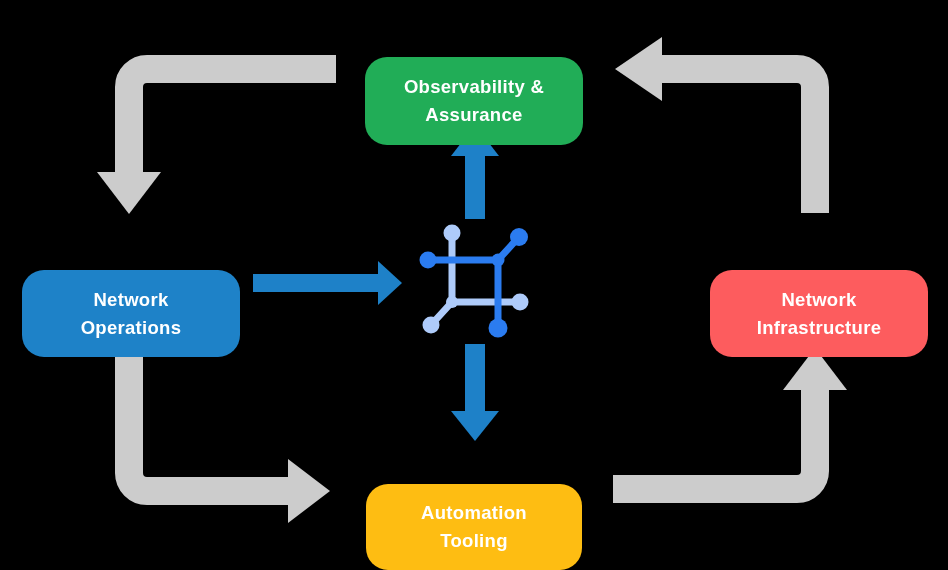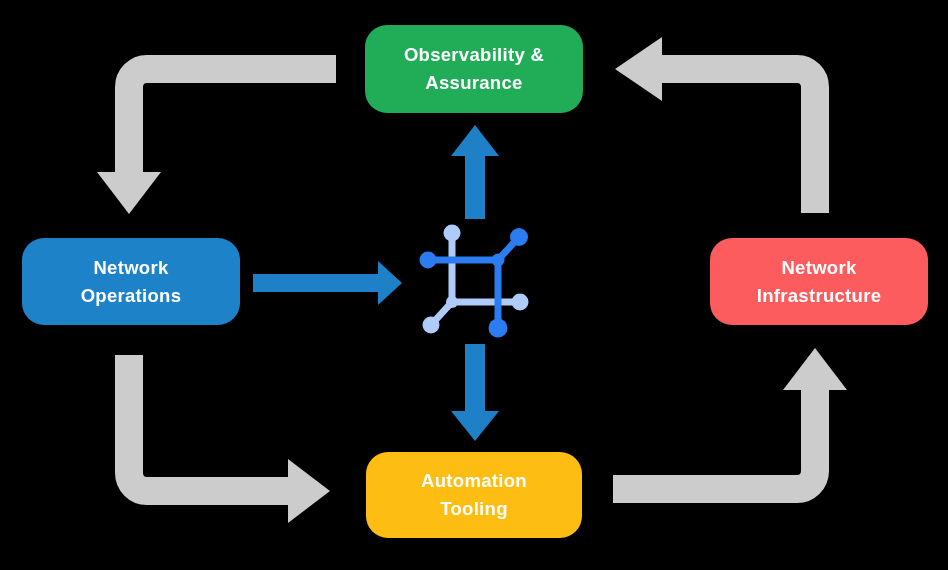--- a/index.html
+++ b/index.html
@@ -27,20 +27,21 @@
     height: 570px;
     display: block;
   }
   .node {
     position: absolute;
     border-radius: 22px;
     display: flex;
     align-items: center;
     justify-content: center;
     text-align: center;
+    margin-top: 32px;
   }
   .node .label {
     color: var(--node-text, #fff);
     font-size: 18.5px;
     font-weight: bold;
     letter-spacing: 0.3px;
     line-height: 1.5;
     white-space: pre-line;
   }
   .node-observability { left: 365px; top: 25px;  width: 218px; height: 88px; background: var(--node-green, #21ad57); }

